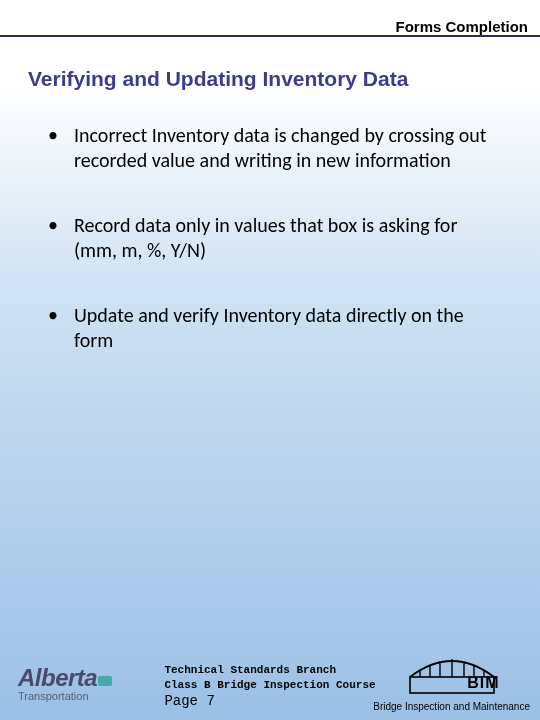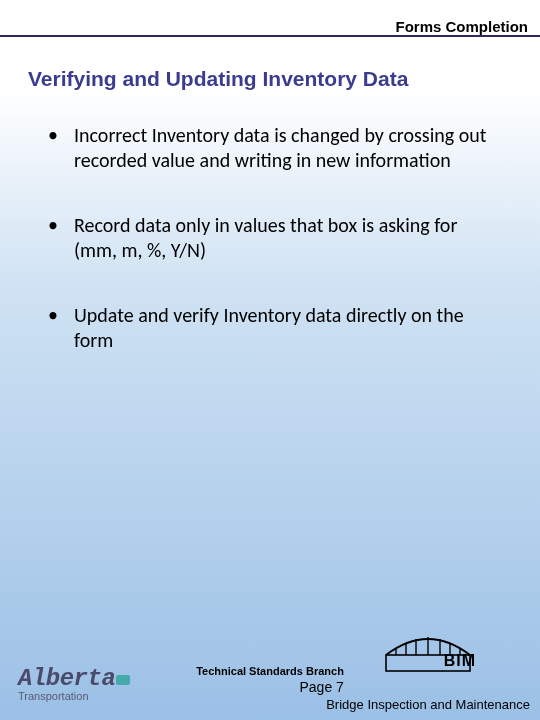--- a/index.html
+++ b/index.html
@@ -61,21 +61,21 @@
     width: 100%;
     height: 90px;
   }
   .logo {
     position: absolute;
     left: 18px;
     bottom: 18px;
     color: #4a4a6a;
   }
   .logo .alberta {
-    font-family: Liberation Mono, monospace;
+    font-family: Liberation Sans, sans-serif;
     font-style: italic;
     font-size: 24px;
     font-weight: 600;
     letter-spacing: -0.5px;
   }
   .logo .swoosh {
     display:inline-block;
     width:14px; height:10px;
     background:#4aa;
     border-radius:2px;
@@ -84,26 +84,27 @@
   }
   .logo .dept {
     font-size: 11px;
     color: #5a5a72;
     margin-top: -2px;
   }
   .footer-center {
     position: absolute;
     left: 50%;
     transform: translateX(-50%);
-    bottom: 24px;
-    text-align: right;
+    bottom: 10px;
+    text-align: left;
     font-size: 11px;
     font-weight: bold;
     line-height: 1.3;
     color: #000;
+    font-family: Liberation Mono, monospace;
   }
   .footer-center .page {
     font-size: 14px;
     font-weight: normal;
   }
   .footer-right {
     position: absolute;
     right: 10px;
     bottom: 8px;
     text-align: center;
@@ -119,23 +120,23 @@
     position:absolute;
     left:0; right:0;
     bottom:3px;
     text-align:right;
     font-weight:bold;
     font-size:16px;
     letter-spacing:1px;
     color:#000;
   }
   .footer-right .caption {
-    font-size: 13px;
+    font-size: 10px;
     color:#000;
-    margin-top:20px;
+    margin-top:2px;
   }
 </style>
 </head>
 <body>
 
 <div class="header-area">
   <div class="header-title">Forms Completion</div>
   <hr class="header-rule">
 </div>
 
@@ -150,20 +151,21 @@
 <div class="footer">
   <div class="logo">
     <div>
       <span class="alberta">Alberta</span><span class="swoosh"></span>
     </div>
     <div class="dept">Transportation</div>
   </div>
 
   <div class="footer-center">
     <div>Technical Standards Branch</div>
+    <div>Class B Bridge Inspection Course</div>
     <div class="page">Page 7</div>
   </div>
 
   <div class="footer-right">
     <div class="bim-badge">
       <svg width="96" height="44" viewBox="0 0 96 44">
         <rect x="6" y="26" width="84" height="16" fill="none" stroke="#000" stroke-width="1.6"></rect>
         <path d="M6 26 Q48 -6 90 26" fill="none" stroke="#000" stroke-width="2"></path>
         <line x1="16" y1="26" x2="16" y2="20" stroke="#000" stroke-width="1.4"></line>
         <line x1="26" y1="26" x2="26" y2="14" stroke="#000" stroke-width="1.4"></line>

